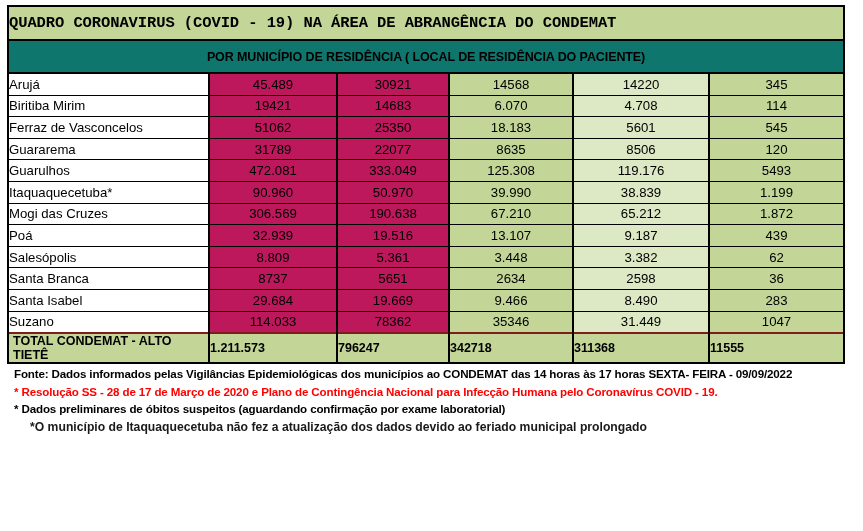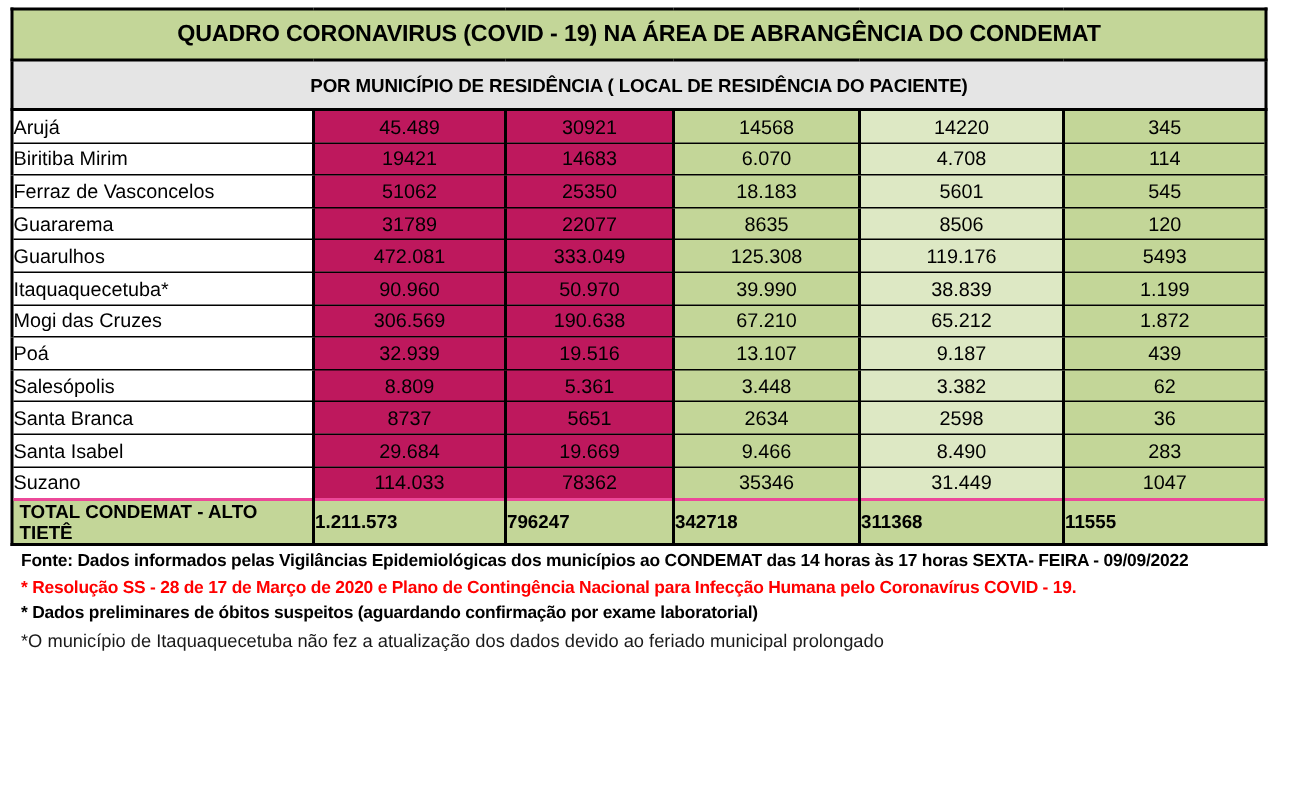--- a/index.html
+++ b/index.html
@@ -34,29 +34,30 @@
   table.covid-table th {
     border: 2px solid #000000;
     padding: 0;
     margin: 0;
     vertical-align: middle;
   }
 
   
   .title-cell {
     background: #c3d698;
-    text-align: center;
+    text-align: left;
     font-weight: bold;
     font-size: 15.5px;
     letter-spacing: -0.1px;
     height: 32px;
     padding: 2px 4px;
+    font-family: Liberation Mono, monospace;
   }
   .subtitle-cell {
-    background: #e5e5e5;
+    background: #0f766e;
     text-align: center;
     font-weight: bold;
     font-size: 12.5px;
     letter-spacing: -0.1px;
     height: 31px;
     padding: 2px 4px;
   }
 
   
   .head-cell {
@@ -98,21 +99,21 @@
     text-align: center;
     background: #c3d698;
   }
 
   
   tr.total-row td {
     background: #c3d698;
     font-weight: bold;
     font-size: 12.5px;
     height: 20px;
-    border-top: 2px solid #ec4899;
+    border-top: 2px solid #7f1d1d;
     border-bottom: 2px solid #000000;
   }
   tr.total-row td.c-municipio {
     text-align: left;
     padding-left: 4px;
   }
   tr.total-row td.t-num {
   }
 
   
@@ -129,24 +130,25 @@
   }
   .fn-bold-black {
     font-weight: bold;
     color: #000000;
   }
   .fn-bold-red {
     font-weight: bold;
     color: #ff0000;
   }
   .fn-plain {
-    font-weight: normal;
+    font-weight: bold;
     color: #1a1a1a;
     font-size: 12.2px;
     letter-spacing: 0;
+    margin-left: 16px;
   }
 </style>
 </head>
 <body>
 
 <div class="page">
 
   <table class="covid-table">
     <colgroup>
       <col style="width:201px">

